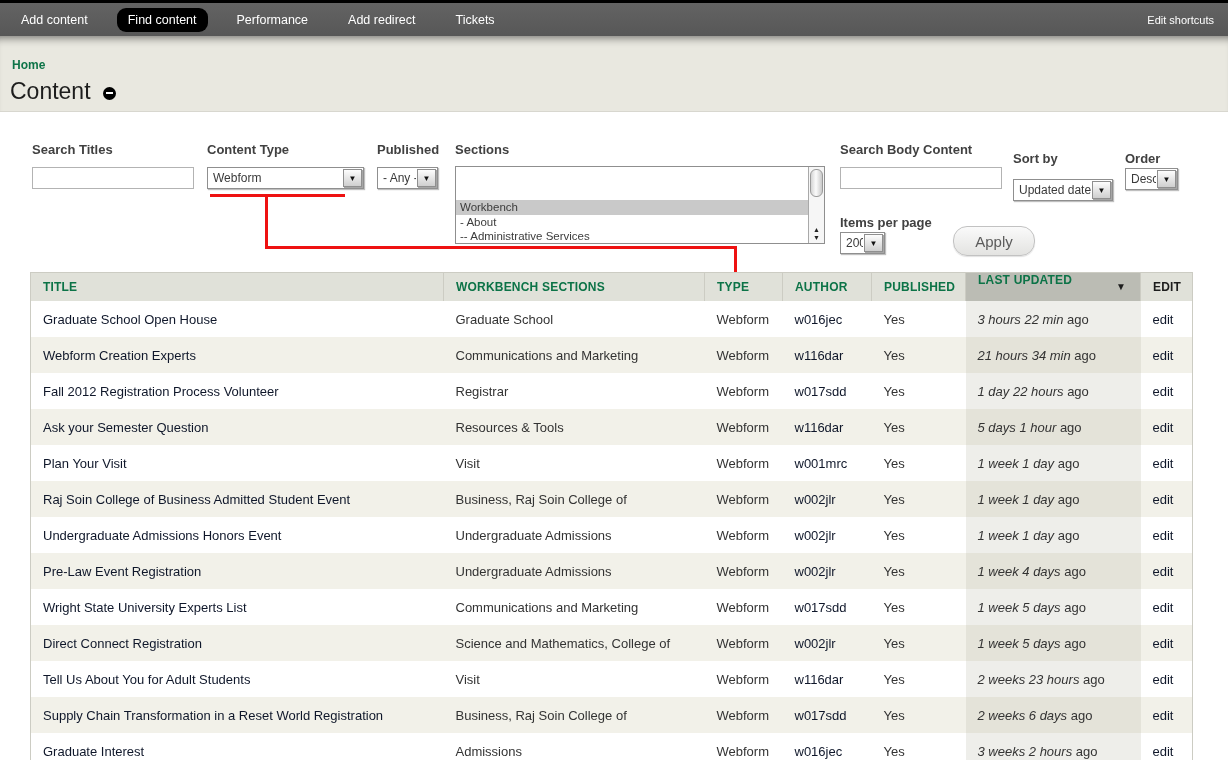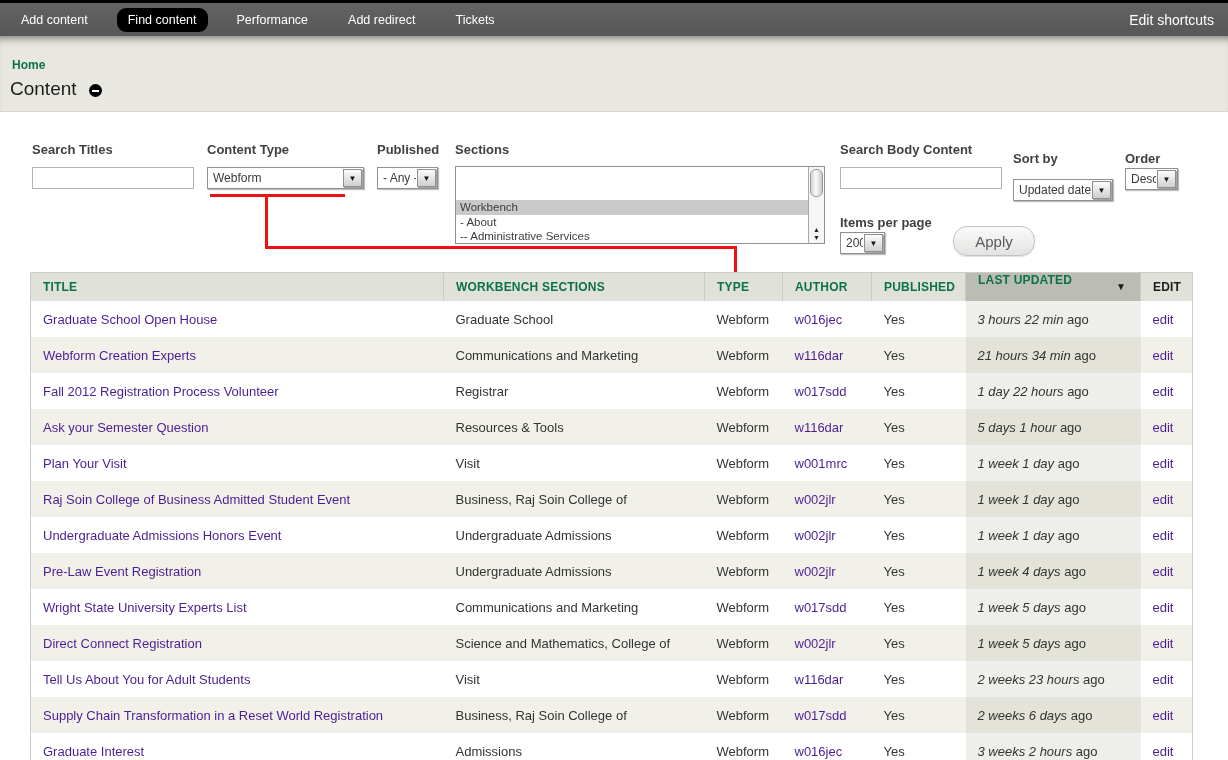--- a/index.html
+++ b/index.html
@@ -6,28 +6,28 @@
     font-family:"Liberation Sans","DejaVu Sans",sans-serif;}
   .page{position:relative;width:1228px;height:760px;}
 
   
   .topbar{position:relative;height:36px;background:linear-gradient(#636363,#575757);
     border-top:3px solid #000;box-sizing:border-box;display:flex;align-items:center;}
   .tabs{display:flex;align-items:center;padding-left:10px;gap:18px;}
   .tab{color:#fff;font-size:12.5px;padding:5px 11px;border-radius:9px;cursor:default;white-space:nowrap;}
   .tab.active{background:#000;}
   .topbar-right{position:absolute;right:14px;top:0;height:33px;display:flex;align-items:center;
-    color:#fff;font-size:14px;}
+    color:#fff;font-size:11px;}
 
   
   .band{position:relative;height:76px;background:#e9e8e0;border-bottom:1px solid #d8d7cf;
     box-shadow:inset 0 9px 9px -7px rgba(0,0,0,.5);box-sizing:border-box;}
   .breadcrumb{position:absolute;left:12px;top:22px;font-size:12px;font-weight:bold;}
   .breadcrumb a{color:#0e7448;text-decoration:none;}
-  .page-title{position:absolute;left:10px;top:42px;font-size:19px;color:#1d1d1d;
+  .page-title{position:absolute;left:10px;top:42px;font-size:23px;color:#1d1d1d;
     display:flex;align-items:center;gap:12px;}
   .help-toggle{display:inline-block;width:13px;height:13px;border-radius:50%;background:#000;
     position:relative;margin-top:3px;}
   .help-toggle::after{content:"";position:absolute;left:3px;top:5.5px;width:7px;height:2px;background:#fff;}
 
   
   .content{position:relative;height:648px;background:#fff;}
 
   .flabel{position:absolute;font-size:13px;font-weight:bold;color:#414141;white-space:nowrap;}
   .tinput{position:absolute;height:20px;border:1px solid #b3b3b3;background:#fff;box-sizing:content-box;
@@ -67,21 +67,21 @@
     text-align:left;padding:0 0 0 12px;letter-spacing:.2px;border-right:1px solid #ccccc3;
     white-space:nowrap;overflow:hidden;}
   .ctable th:last-child{border-right:none;color:#1d1d1d;}
   .ctable th.sorted{background:#bbbcb4;}
   .ctable th .arrow{float:right;margin-right:14px;color:#1d1d1d;font-size:10px;line-height:28px;}
   .ctable td{height:36px;font-size:13px;color:#333;padding:0 6px 0 12px;white-space:nowrap;
     overflow:hidden;}
   .ctable tbody tr:nth-child(even){background:#f2f1e9;}
   .ctable td.updated{background:rgba(176,176,160,.22);}
   .ctable td.updated .em{font-style:italic;}
-  .ctable a{color:#4c1d95;text-decoration:none;}
+  .ctable a{color:#0f172a;text-decoration:none;}
 </style>
 </head>
 <body>
 
 <div class="page">
 
   <div class="topbar">
     <div class="tabs" id="toolbar-tabs">
         <span class="tab">Add content</span>
         <span class="tab active">Find content</span>

